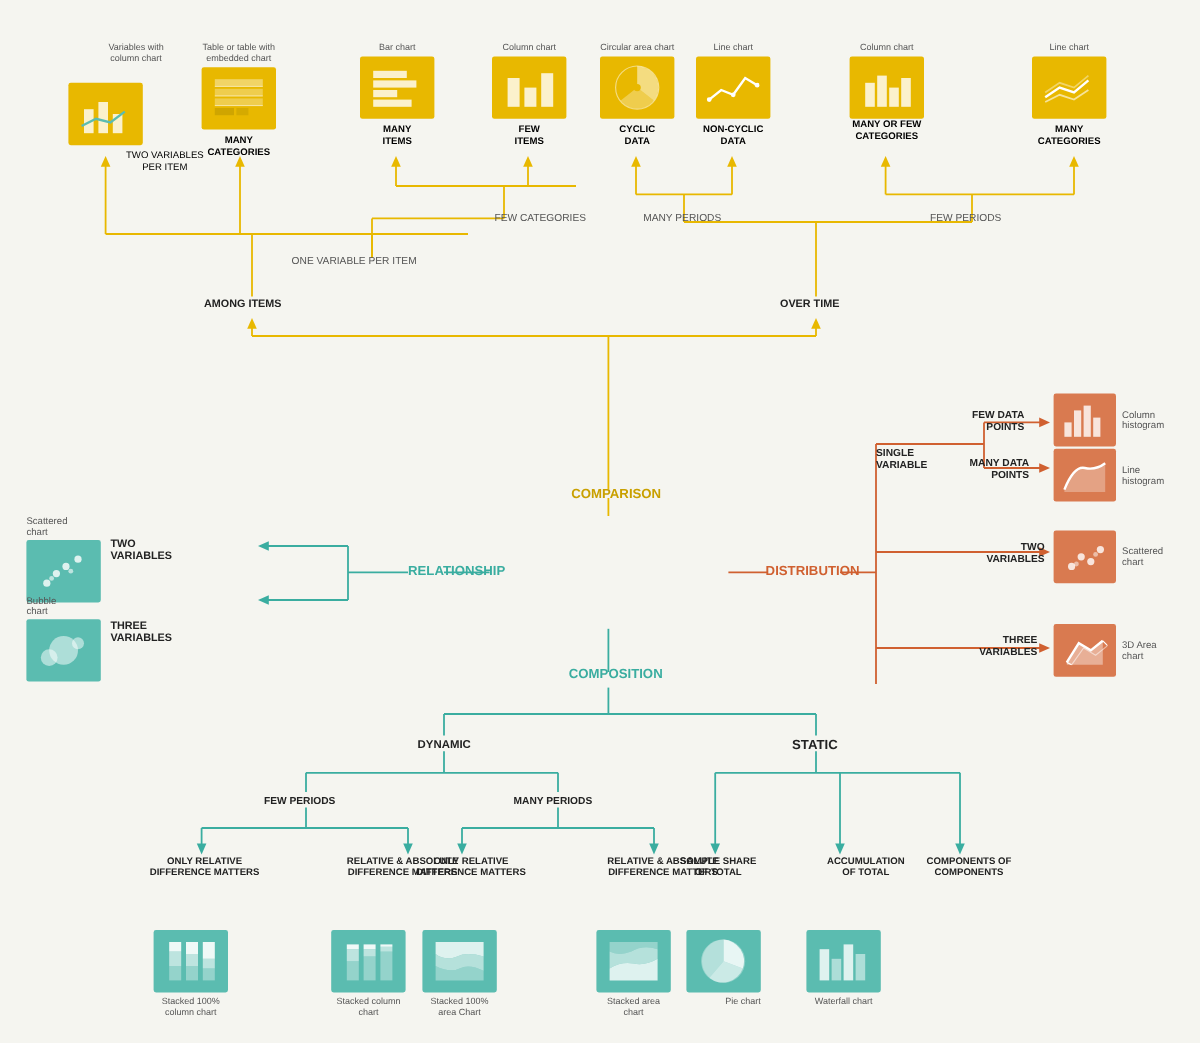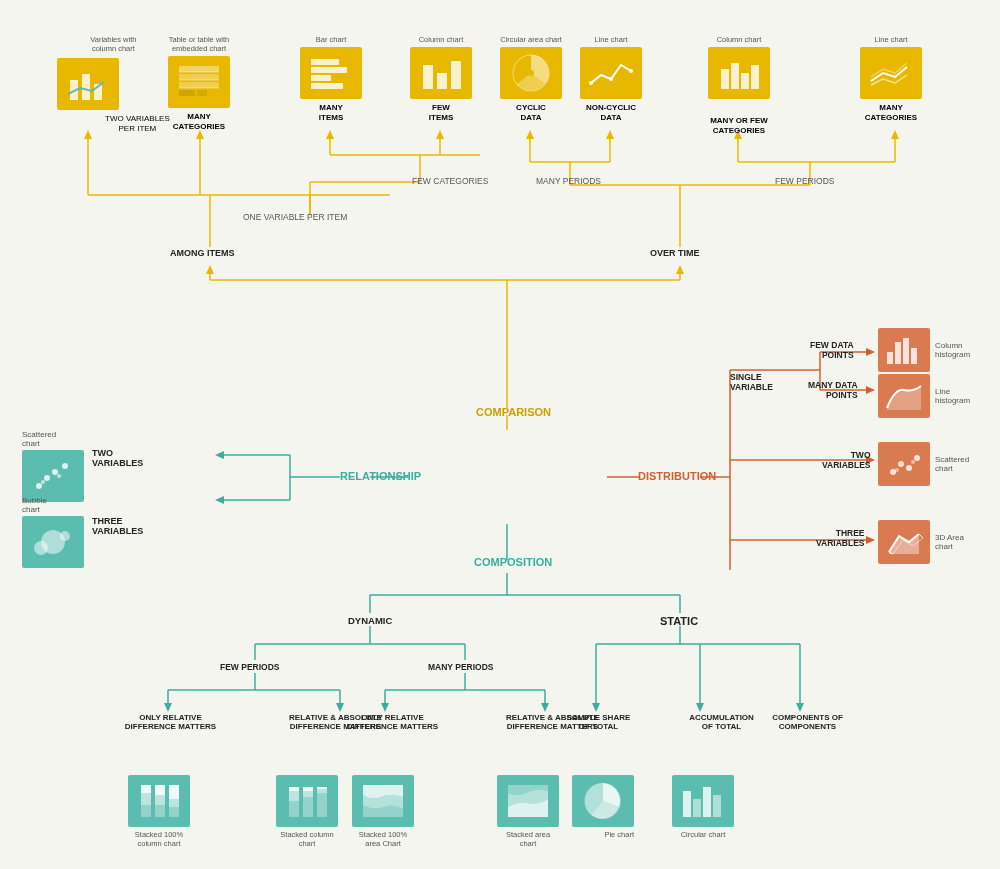--- a/index.html
+++ b/index.html
@@ -181,21 +181,21 @@
 
   <div style="position:absolute;left:243px;top:212px;font-size:8.5px;color:#555;">ONE VARIABLE PER ITEM</div>
 
   <div style="position:absolute;left:412px;top:176px;font-size:8.5px;color:#555;">FEW CATEGORIES</div>
 
   <div style="position:absolute;left:536px;top:176px;font-size:8.5px;color:#555;">MANY PERIODS</div>
 
   <div style="position:absolute;left:775px;top:176px;font-size:8.5px;color:#555;">FEW PERIODS</div>
 
   <div style="position:absolute;left:57px;top:35px;text-align:center;">
-    <div style="font-size:7.5px;color:#555;margin-bottom:5px;line-height:1.2;">Variables with<br>column chart</div>
+    <div style="font-size:7.5px;color:#555;margin-bottom:16px;line-height:1.2;">Variables with<br>column chart</div>
     <div style="width:62px;height:52px;background:#e8b800;border-radius:2px;display:flex;align-items:center;justify-content:center;">
       <svg width="44" height="36" viewBox="0 0 44 36">
         <rect x="4" y="14" width="8" height="20" fill="#fff" opacity="0.8"></rect>
         <rect x="16" y="8" width="8" height="26" fill="#fff" opacity="0.8"></rect>
         <rect x="28" y="18" width="8" height="16" fill="#fff" opacity="0.8"></rect>
         <path d="M2 28 L14 22 L26 25 L38 16" stroke="#5bbcb0" stroke-width="2" fill="none"></path>
       </svg>
     </div>
     <div style="font-size:8px;font-weight:normal;margin-top:4px;line-height:1.2;margin-left:48px;">TWO VARIABLES<br>PER ITEM</div>
   </div>
@@ -271,21 +271,21 @@
   <div style="position:absolute;left:708px;top:35px;text-align:center;">
     <div style="font-size:7.5px;color:#555;margin-bottom:3px;line-height:1.2;">Column chart</div>
     <div style="width:62px;height:52px;background:#e8b800;border-radius:2px;display:flex;align-items:center;justify-content:center;">
       <svg width="44" height="36" viewBox="0 0 44 36">
         <rect x="4" y="14" width="8" height="20" fill="#fff" opacity="0.8"></rect>
         <rect x="14" y="8" width="8" height="26" fill="#fff" opacity="0.8"></rect>
         <rect x="24" y="18" width="8" height="16" fill="#fff" opacity="0.8"></rect>
         <rect x="34" y="10" width="8" height="24" fill="#fff" opacity="0.8"></rect>
       </svg>
     </div>
-    <div style="font-size:8px;font-weight:bold;margin-top:17px;line-height:1.2;">MANY OR FEW<br>CATEGORIES</div>
+    <div style="font-size:8px;font-weight:bold;margin-top:0;line-height:1.2;">MANY OR FEW<br>CATEGORIES</div>
   </div>
 
   <div style="position:absolute;left:860px;top:35px;text-align:center;">
     <div style="font-size:7.5px;color:#555;margin-bottom:3px;line-height:1.2;">Line chart</div>
     <div style="width:62px;height:52px;background:#e8b800;border-radius:2px;display:flex;align-items:center;justify-content:center;">
       <svg width="44" height="36" viewBox="0 0 44 36">
         <path d="M2 26 L14 18 L26 22 L38 12" stroke="#fff" stroke-width="2" fill="none"></path>
         <path d="M2 30 L14 24 L26 28 L38 20" stroke="#fff" stroke-width="1.5" fill="none" opacity="0.6"></path>
         <path d="M2 22 L14 14 L26 18 L38 8" stroke="#fff" stroke-width="1.5" fill="none" opacity="0.4"></path>
       </svg>
@@ -474,17 +474,17 @@
 
   <div style="position:absolute;left:672px;top:775px;text-align:center;">
     <div style="width:62px;height:52px;background:#5bbcb0;border-radius:2px;display:flex;align-items:center;justify-content:center;">
       <svg width="44" height="36" viewBox="0 0 44 36">
         <rect x="2" y="8" width="8" height="26" fill="#fff" opacity="0.8"></rect>
         <rect x="12" y="16" width="8" height="18" fill="#fff" opacity="0.5"></rect>
         <rect x="22" y="4" width="8" height="30" fill="#fff" opacity="0.8"></rect>
         <rect x="32" y="12" width="8" height="22" fill="#fff" opacity="0.5"></rect>
       </svg>
     </div>
-    <div style="font-size:7.5px;color:#555;margin-top:3px;line-height:1.2;">Circular chart</div>
+    <div style="font-size:7.5px;color:#555;margin-top:3px;line-height:1.2;">Waterfall chart</div>
   </div>
 
 
 </div>
 
 </body></html>

